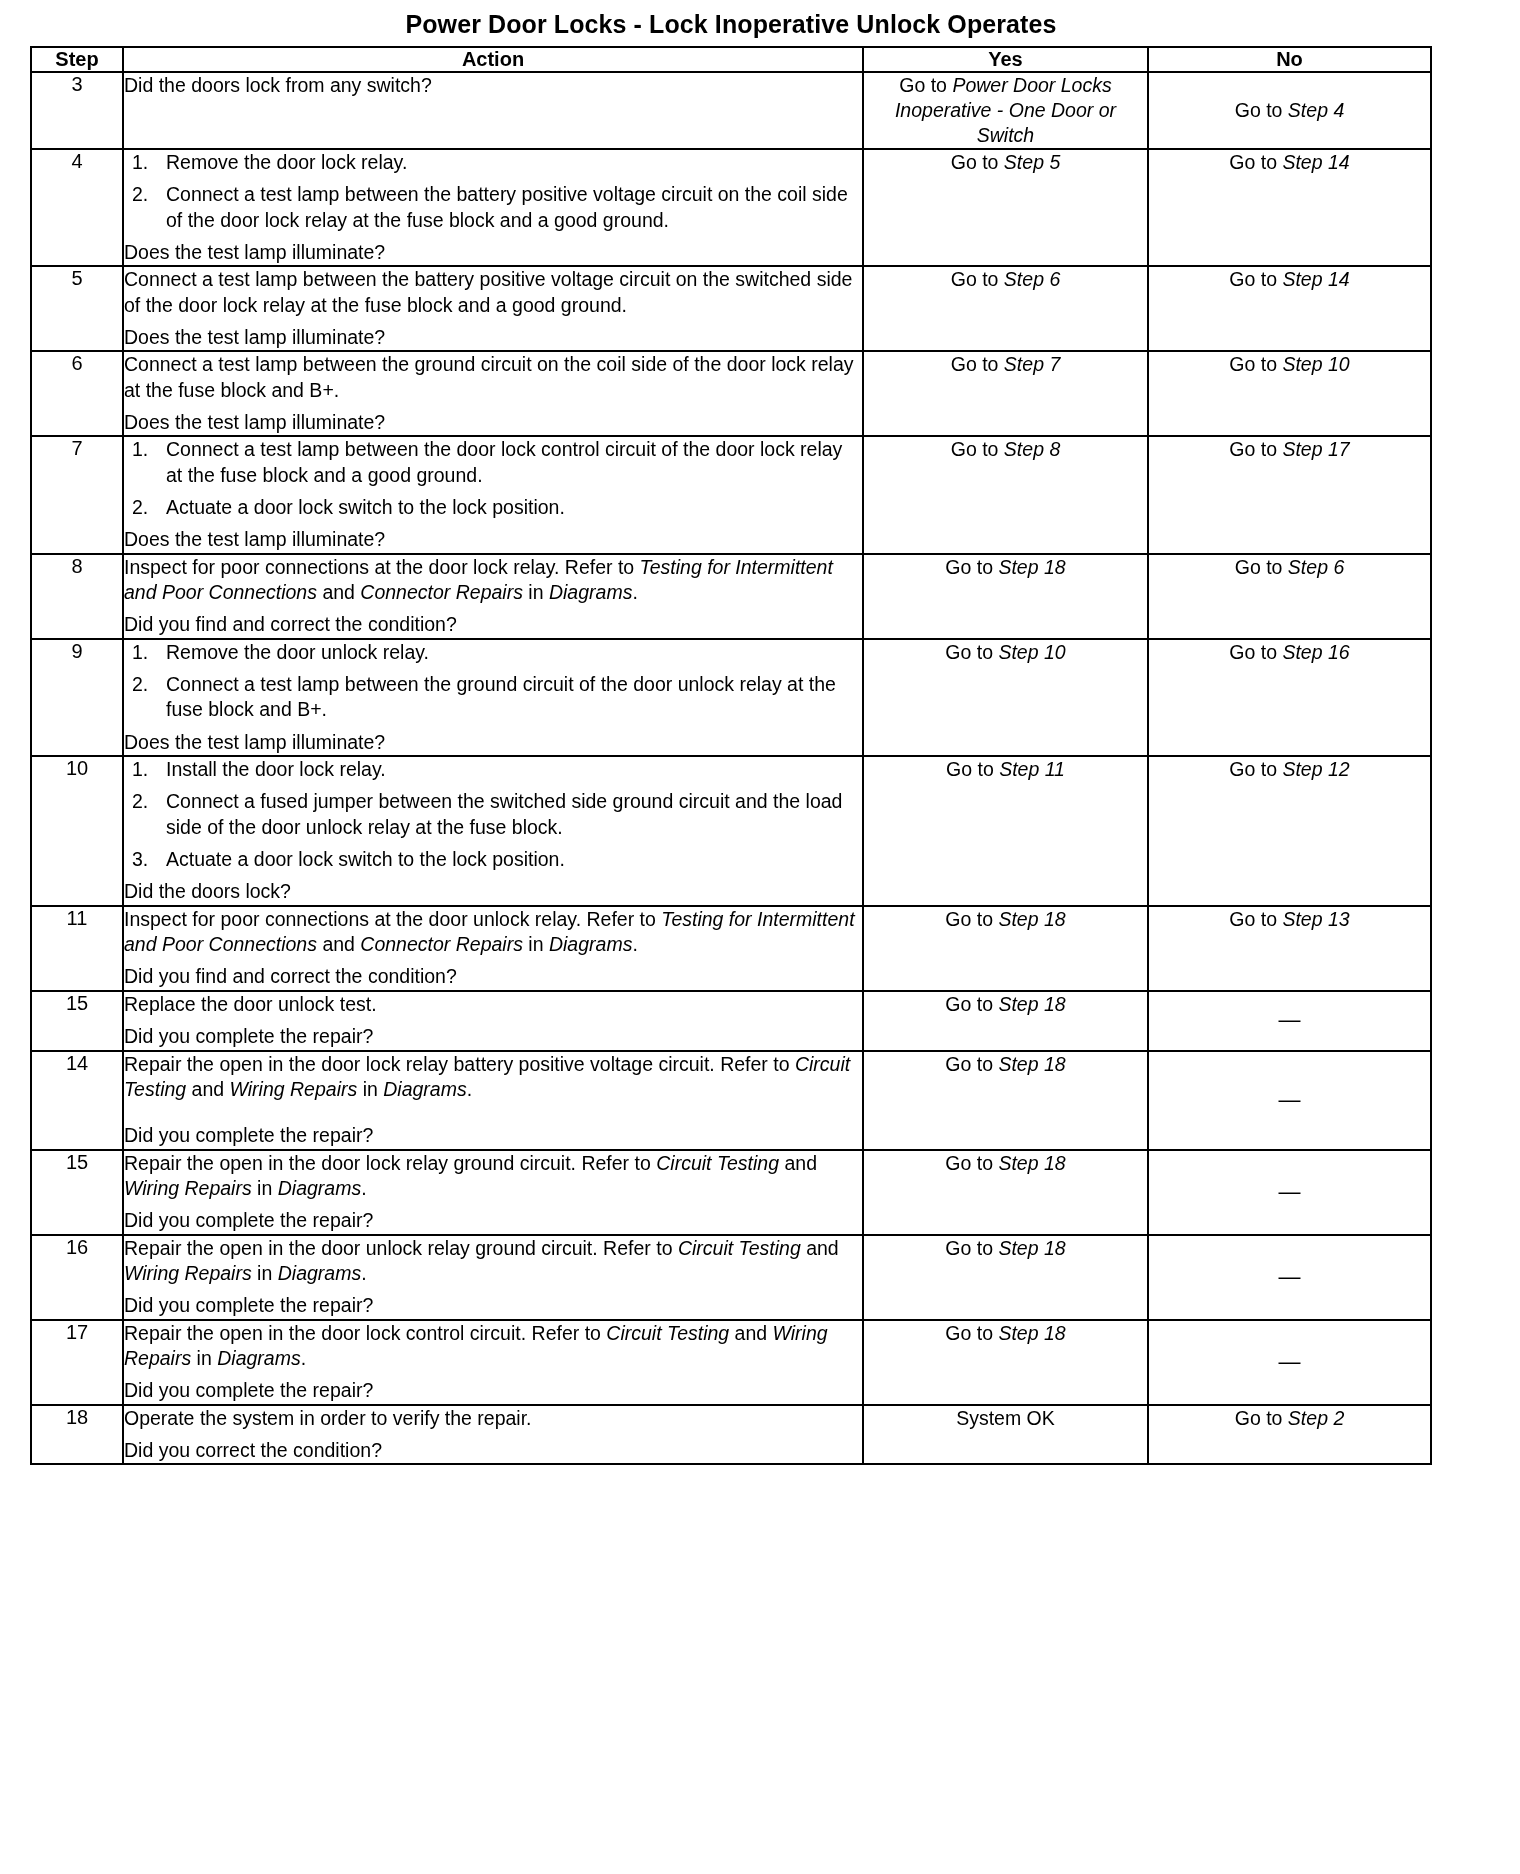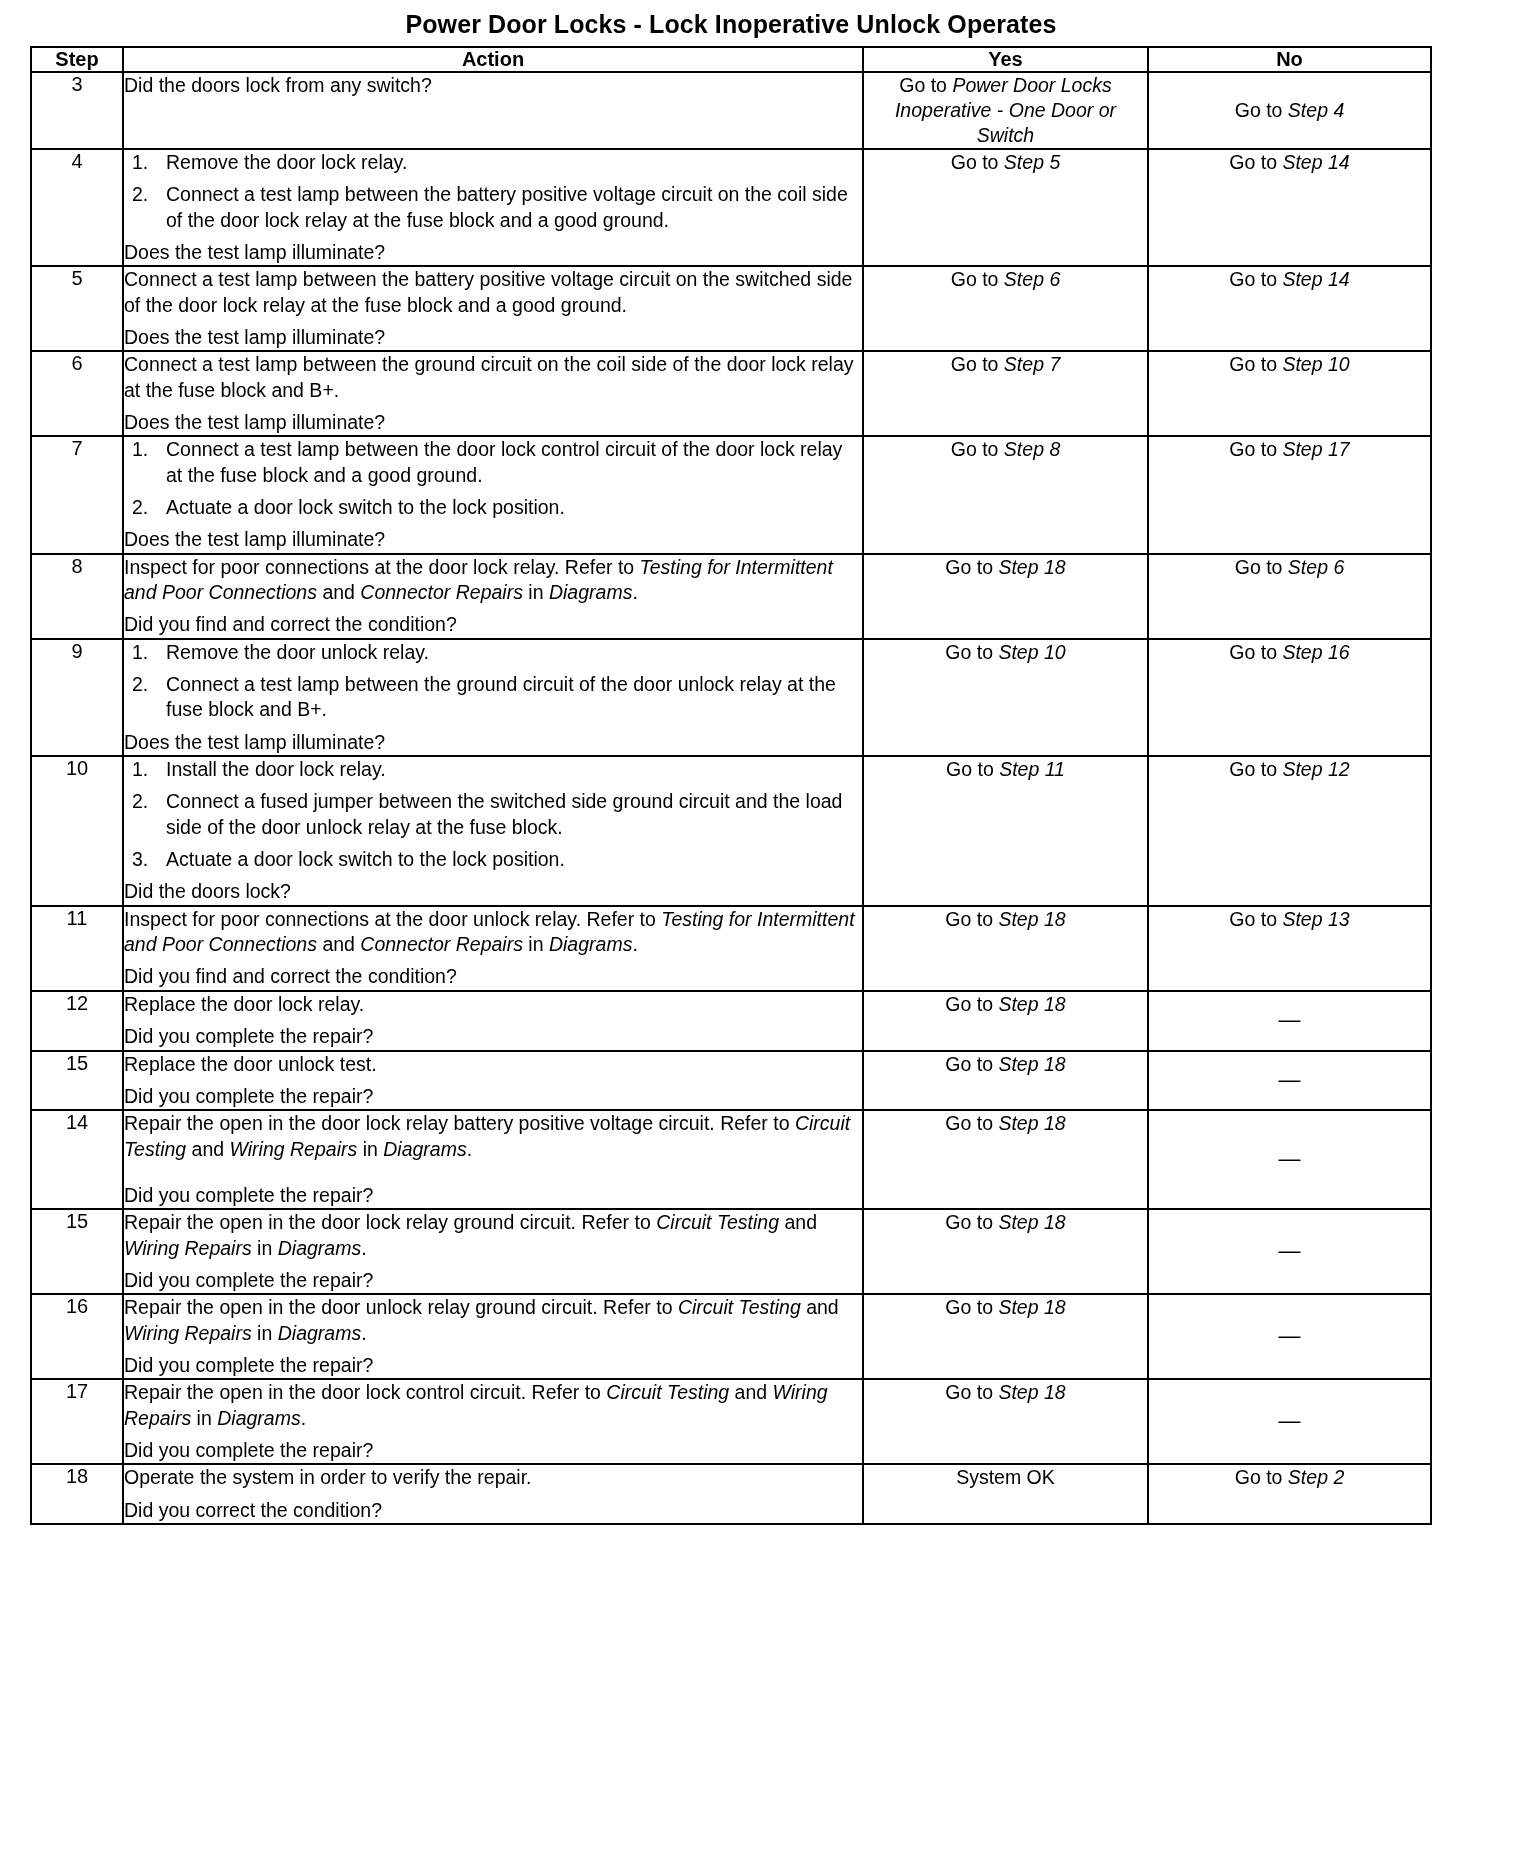--- a/index.html
+++ b/index.html
@@ -206,29 +206,20 @@
         <tr>
           <td class="step">11</td>
           <td class="action">
             <div class="plain-lines">Inspect for poor connections at the door unlock relay. Refer to <i>Testing for Intermittent and Poor Connections</i> and <i>Connector Repairs</i> in <i>Diagrams</i>.</div>
             <div class="q">Did you find and correct the condition?</div>
           </td>
           <td class="yn">Go to <span class="i">Step 18</span></td>
           <td class="yn">Go to <span class="i">Step 13</span></td>
         </tr>
         <tr>
-          <td class="step">12</td>
-          <td class="action">
-            <div class="plain-lines">Replace the door lock relay.</div>
-            <div class="q">Did you complete the repair?</div>
-          </td>
-          <td class="yn">Go to <span class="i">Step 18</span></td>
-          <td class="yn mid"><span class="dash">—</span></td>
-        </tr>
-        <tr>
           <td class="step">15</td>
           <td class="action">
             <div class="plain-lines">Replace the door unlock test.</div>
             <div class="q">Did you complete the repair?</div>
           </td>
           <td class="yn">Go to <span class="i">Step 18</span></td>
           <td class="yn mid"><span class="dash">—</span></td>
         </tr>
         <tr>
           <td class="step">14</td>

